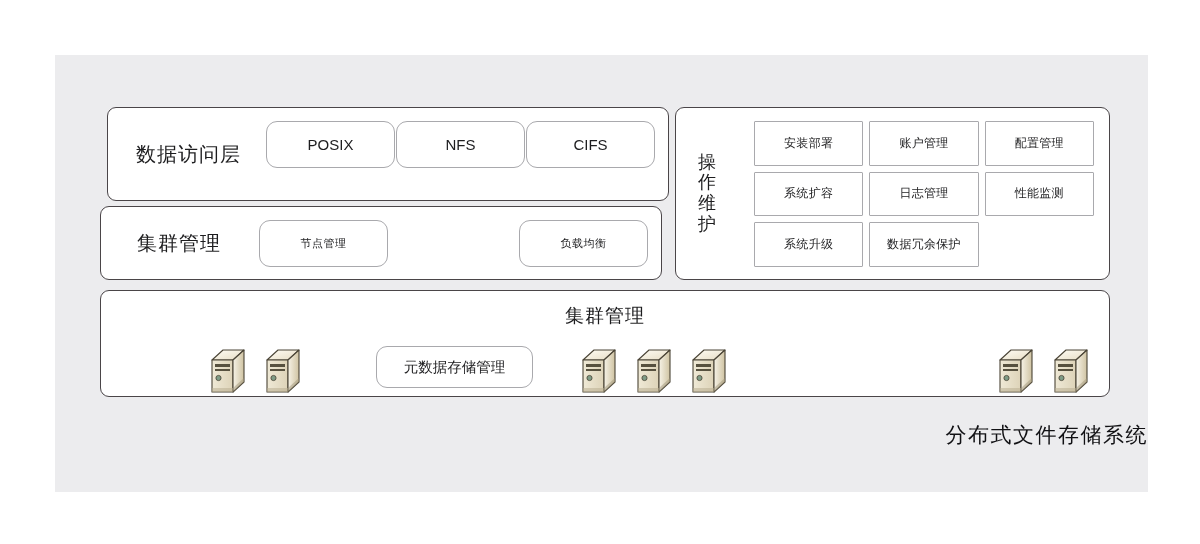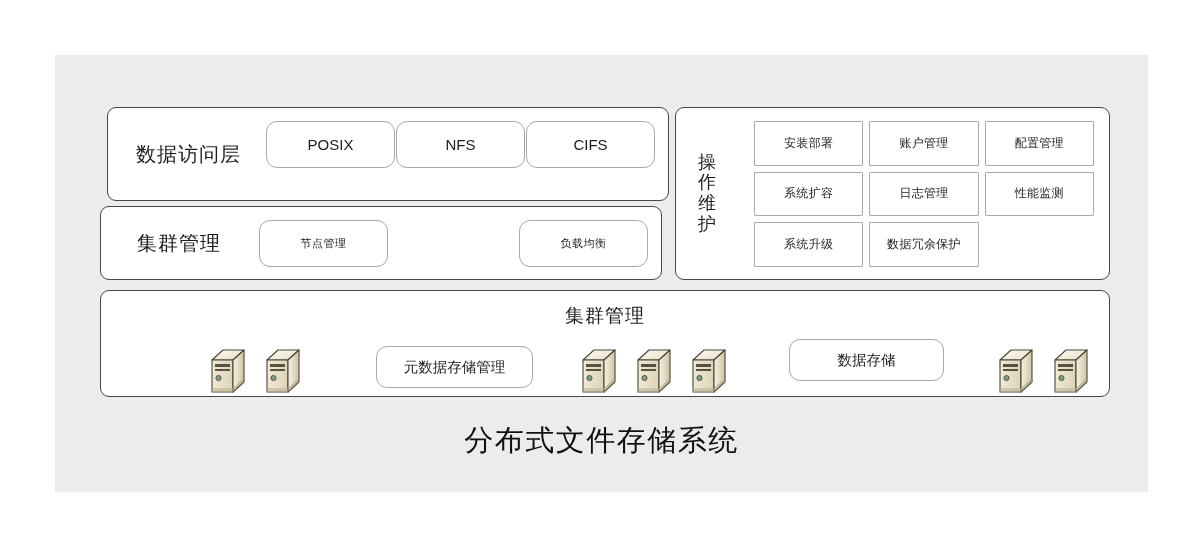--- a/index.html
+++ b/index.html
@@ -140,22 +140,22 @@
     height: 46px;
   }
   .server svg { display: block; width: 100%; height: 100%; }
 
   
   #caption {
     position: absolute;
     left: 0;
     right: 0;
     top: 366px;
-    text-align: center;
-    font-size: 29px;
+    text-align: right;
+    font-size: 21px;
     letter-spacing: 1.5px;
     color: #111114;
   }
 </style>
 </head>
 <body>
 
 <div id="canvas">
 
   <div class="panel" id="panel-access">
@@ -186,21 +186,20 @@
       <div class="chip">日志管理</div>
       <div class="chip">性能监测</div>
       <div class="chip">系统升级</div>
       <div class="chip">数据冗余保护</div>
     </div>
   </div>
 
   <div class="panel" id="panel-bottom">
     <div id="bottom-title">集群管理</div>
     <div class="store-box" id="box-meta">元数据存储管理</div>
-    <div class="store-box" id="box-data">数据存储</div>
   </div>
 
   <div id="server-host">
       <div class="server" style="left: 155px; top: 293px;">
 <svg viewBox="0 0 36 46" xmlns="http://www.w3.org/2000/svg">
   <defs>
     <linearGradient id="gL" x1="0" y1="0" x2="1" y2="0">
       <stop offset="0" stop-color="#efe9d6"></stop>
       <stop offset="1" stop-color="#ddd3b8"></stop>
     </linearGradient>

